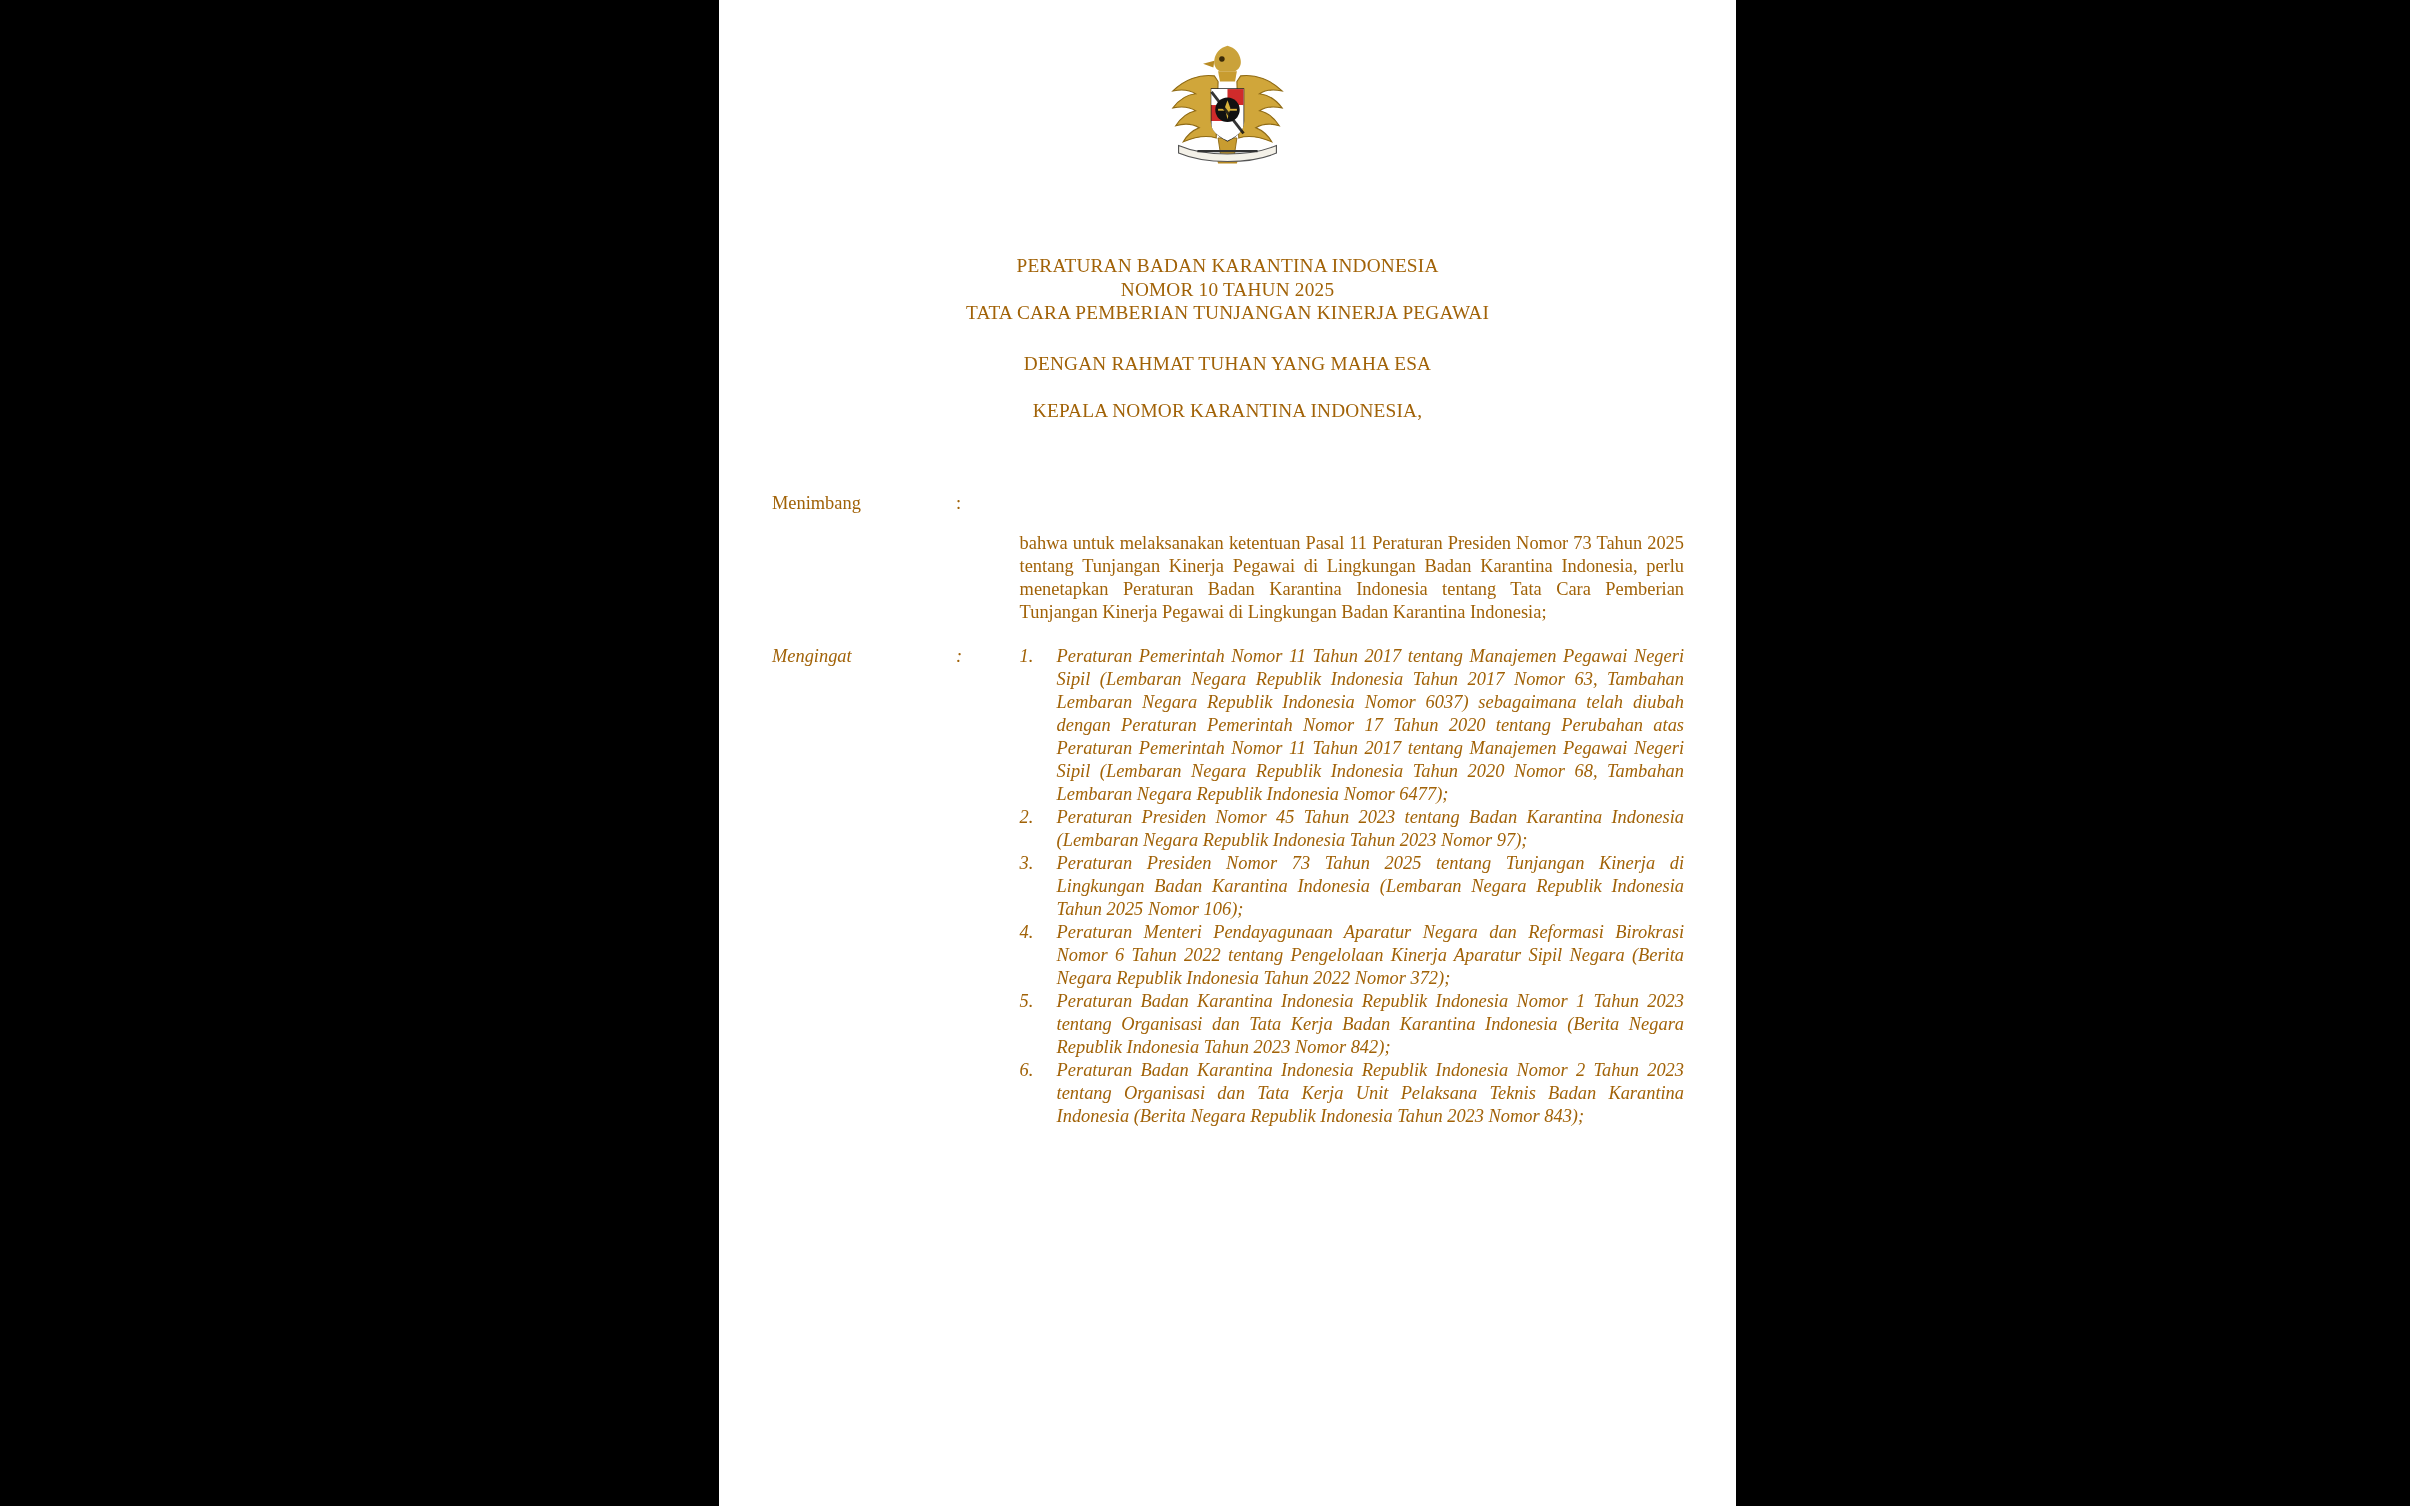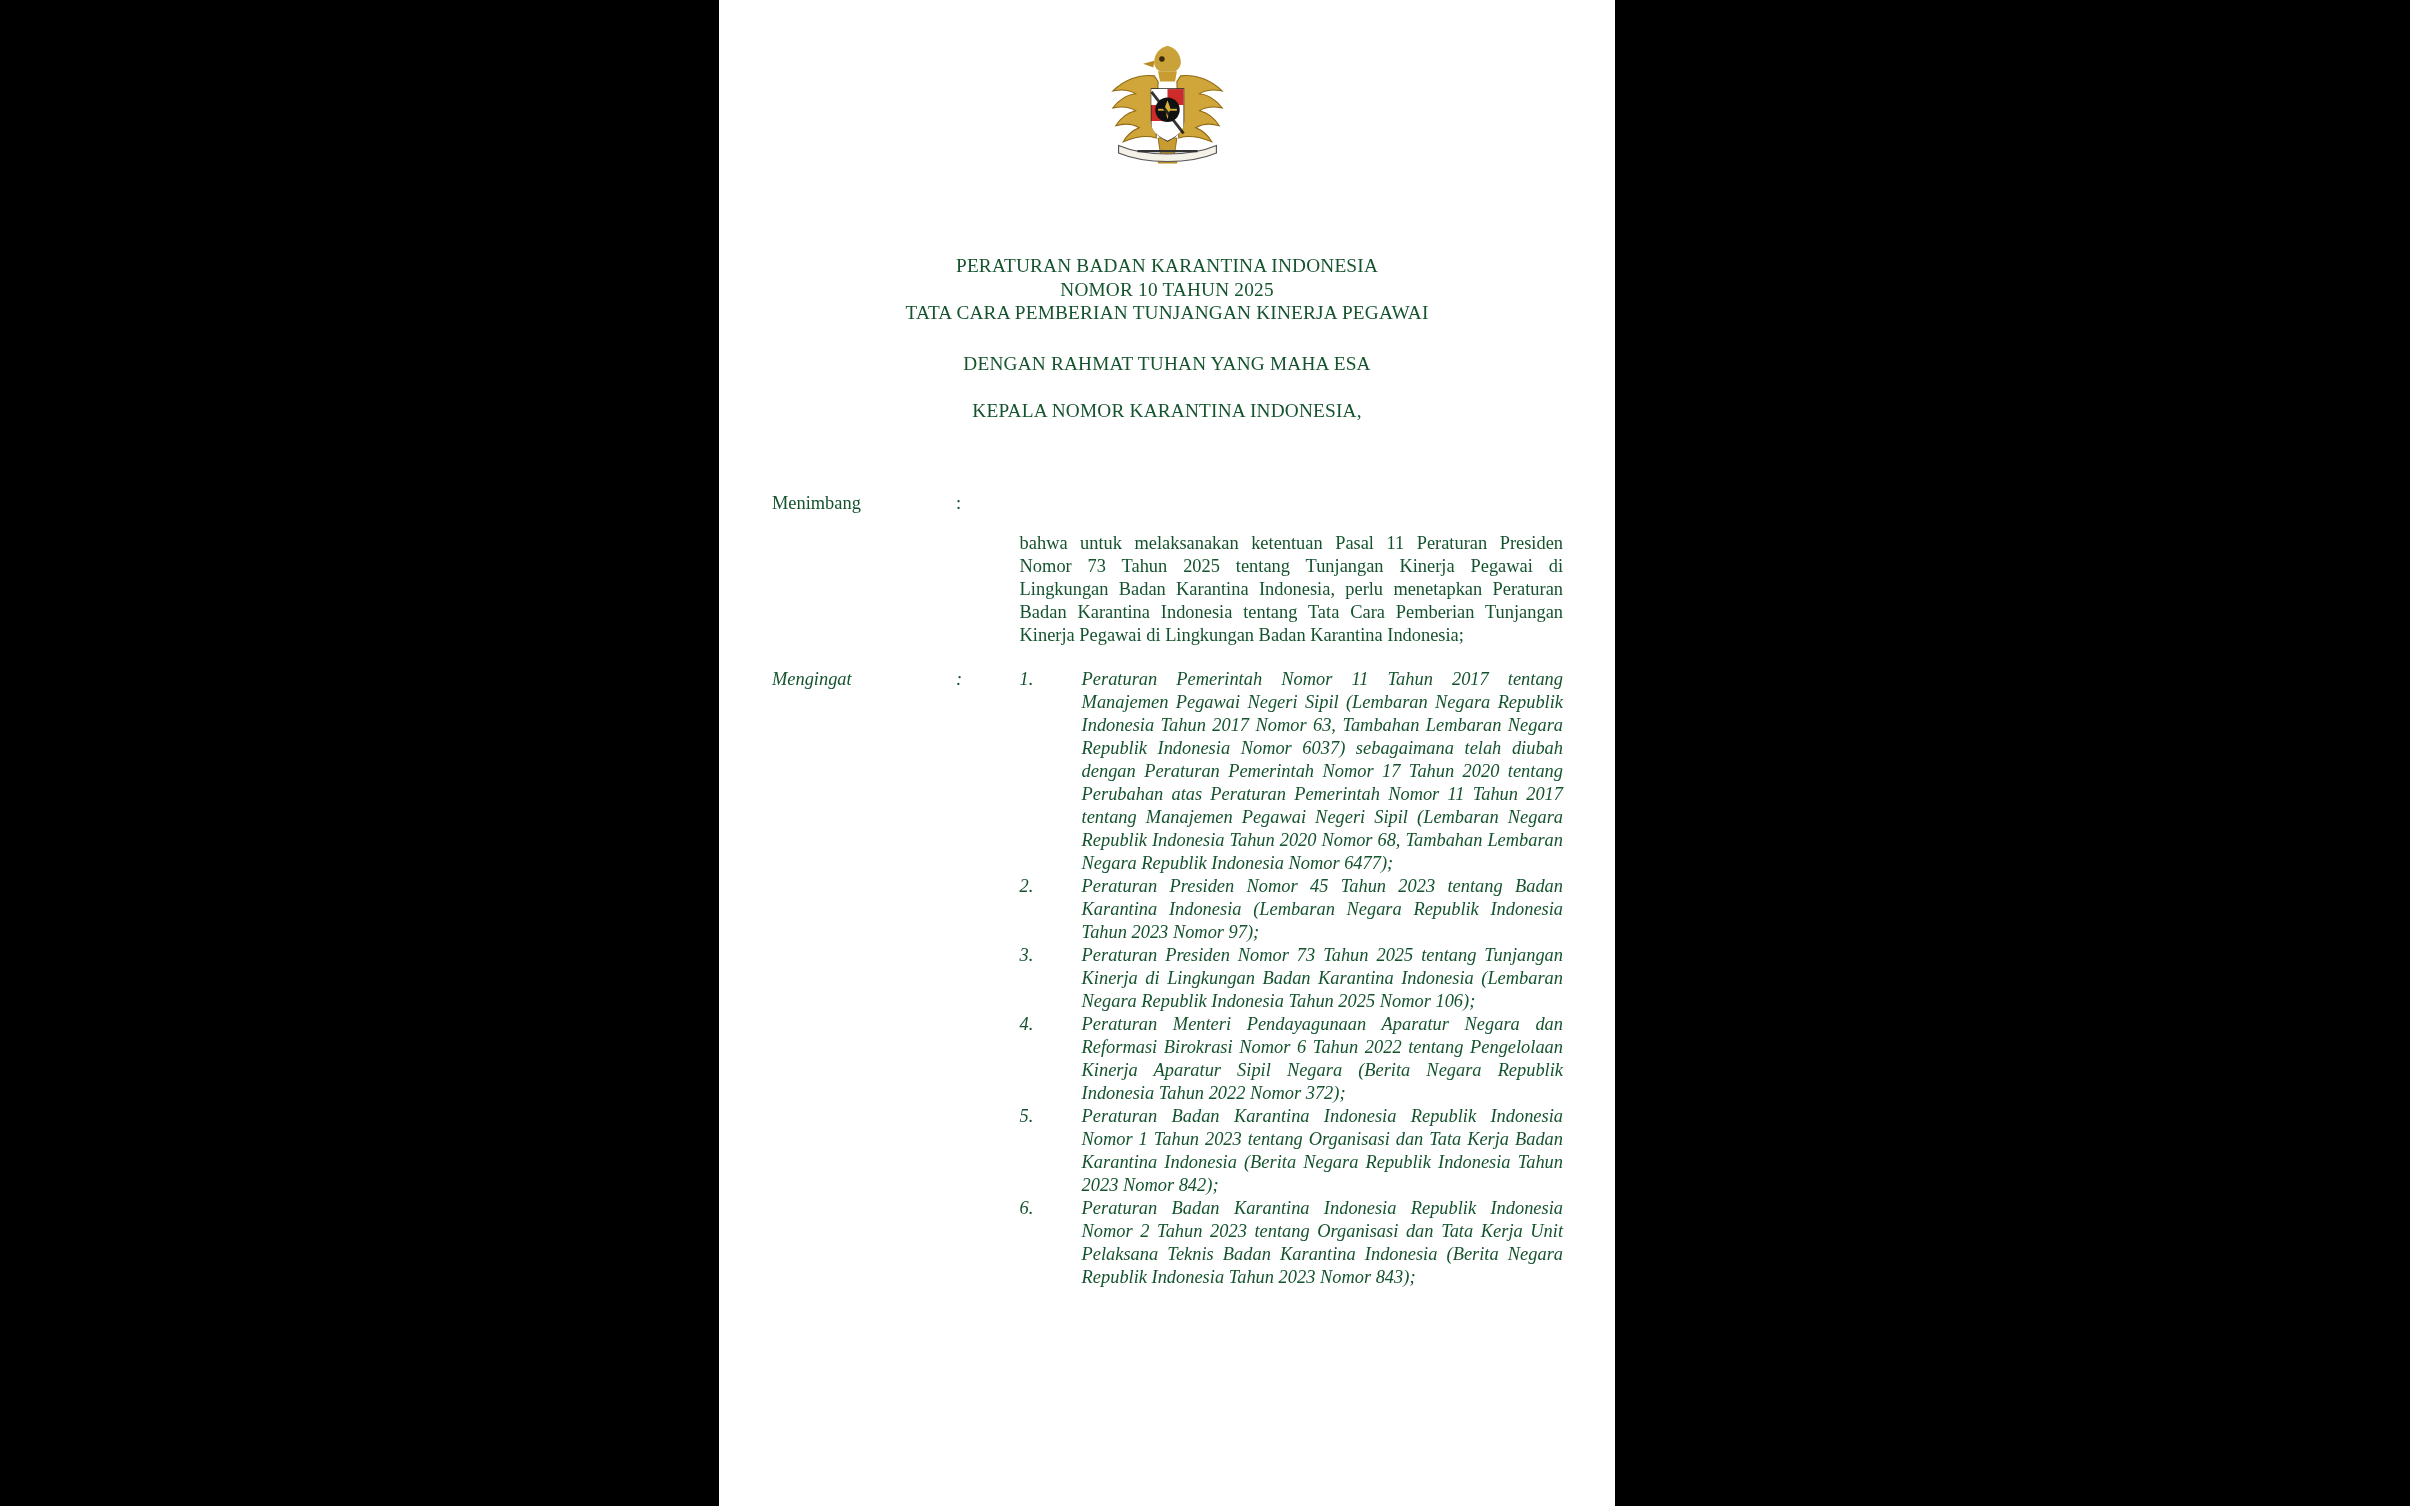--- a/index.html
+++ b/index.html
@@ -15,25 +15,25 @@
   .viewer {
     position: relative;
     width: 2411px;
     height: 1507px;
     background: #000000;
   }
   .page {
     position: absolute;
     left: 719px;
     top: 0;
-    width: 896px;
+    width: 1017px;
     height: 1507px;
     background: #ffffff;
     font-family: "Liberation Serif", serif;
-    color: #14532d;
+    color: #a16207;
   }
   .page-inner {
     position: relative;
     width: 100%;
     height: 100%;
   }
 
   
   .emblem-wrap {
     position: absolute;
@@ -107,21 +107,20 @@
   }
   ol.items > li + li { margin-top: 0px; }
   .num {
     width: 37px;
     flex: 0 0 37px;
   }
   .itxt {
     flex: 1 1 auto;
     text-align: justify;
     text-justify: inter-word;
-    margin-left: 25px;
   }
 </style>
 </head>
 <body>
 
 <div class="viewer">
   <div class="page">
     <div class="page-inner">
 
       <div class="emblem-wrap">

